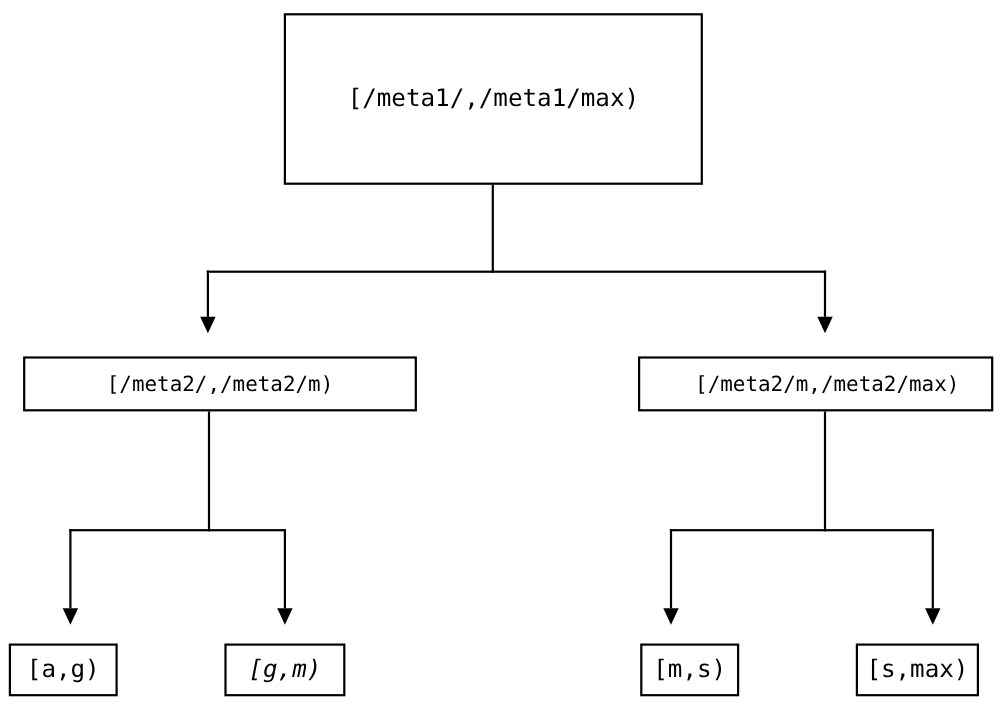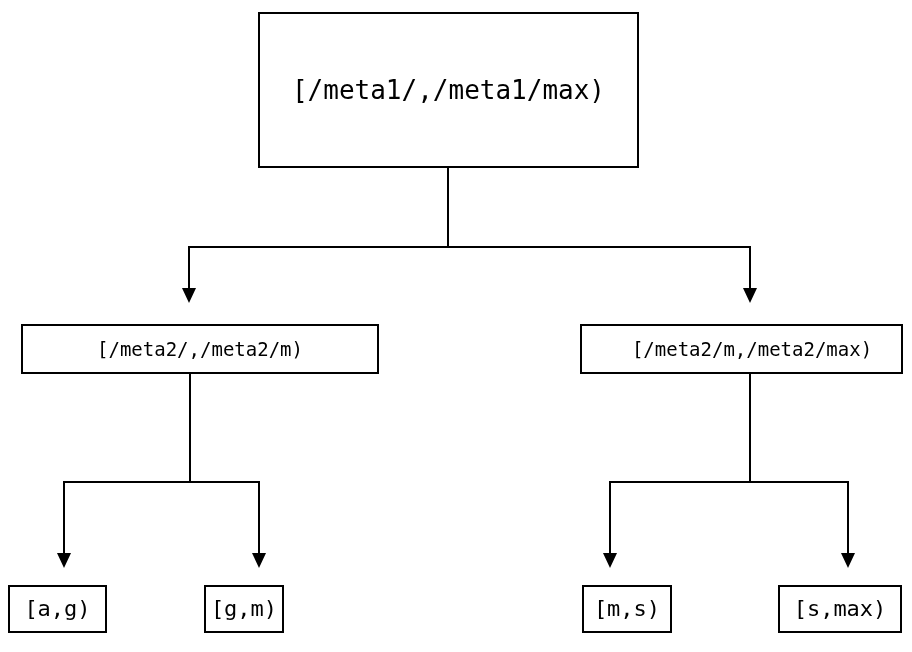--- a/index.html
+++ b/index.html
@@ -35,21 +35,21 @@
     letter-spacing: 0px;
   }
   
   #node-root {
     left: 258px;
     top: 12px;
     width: 381px;
     height: 156px;
   }
   #node-root .node-label {
-    font-size: 26px;
+    font-size: 22px;
   }
   
   #node-meta2-low {
     left: 21px;
     top: 324px;
     width: 358px;
     height: 50px;
   }
   #node-meta2-high {
     left: 580px;
@@ -64,23 +64,23 @@
   }
   
   .leaf {
     top: 585px;
     height: 48px;
   }
   .leaf .node-label {
     font-size: 22px;
   }
   #node-leaf-ag   { left: 8px;   width: 99px; }
-  #node-leaf-gm   { left: 204px; width: 80px; }
+  #node-leaf-gm   { left: 204px; width: 110px; font-style: italic; }
   #node-leaf-ms   { left: 582px; width: 90px; }
-  #node-leaf-smax { left: 778px; width: 124px; }
+  #node-leaf-smax { left: 778px; width: 112px; }
 
   
   .conn-v {
     position: absolute;
     width: 2px;
     background: #000000;
   }
   .conn-h {
     position: absolute;
     height: 2px;

